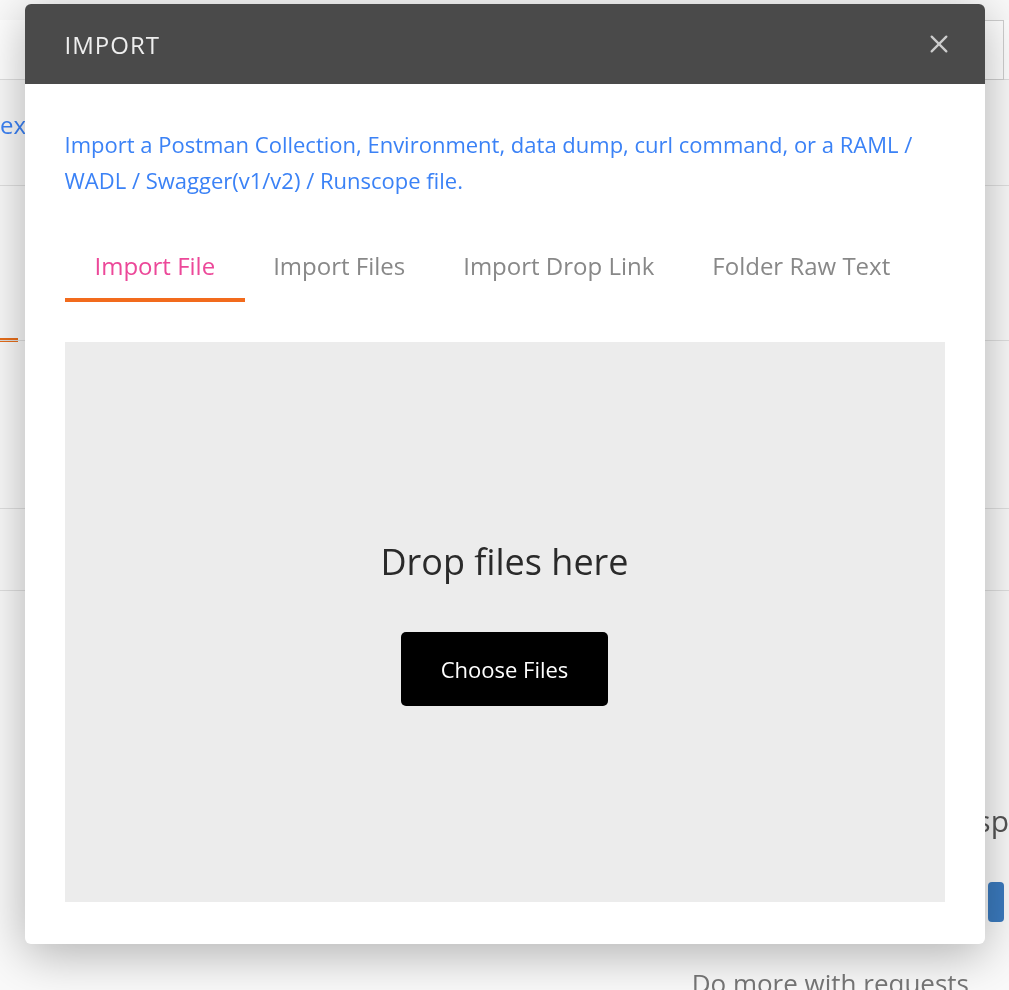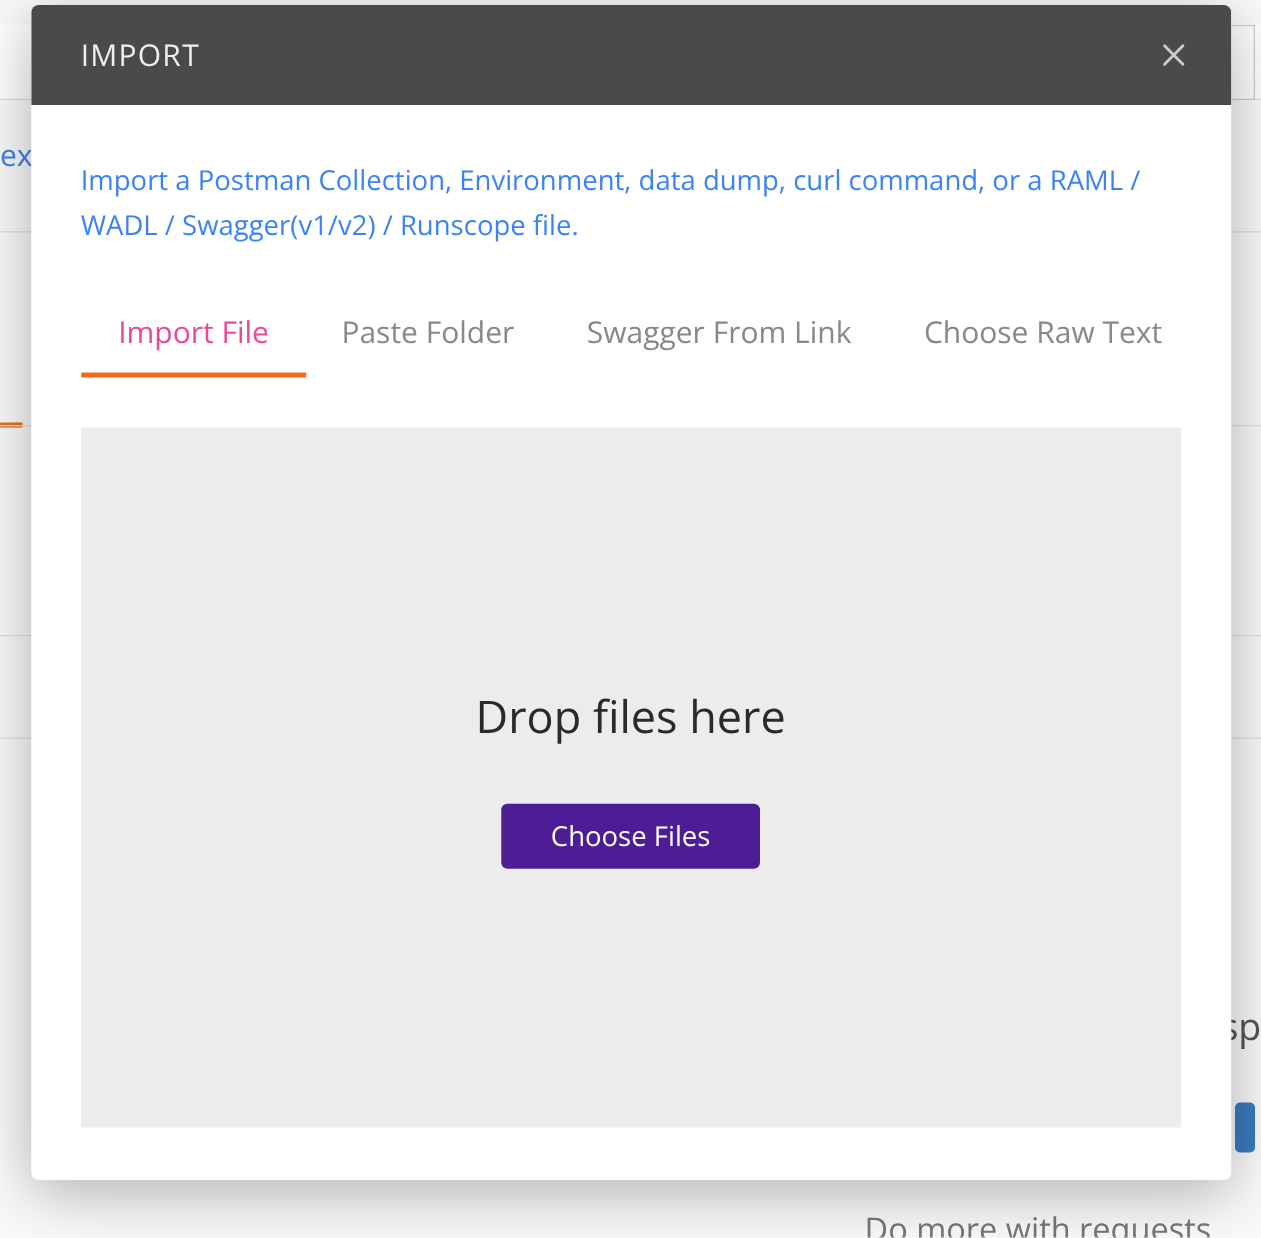--- a/index.html
+++ b/index.html
@@ -197,25 +197,25 @@
       align-items: center;
       justify-content: center;
       gap: 46px;
     }
     .drop-text {
       font-size: 36px;
       color: #2a2a2a;
       font-weight: 400;
     }
     .choose-btn {
-      background: #4c1d95;
+      background: #000000;
       color: #fff;
       border: none;
       font-size: 22px;
-      padding: 11px 40px;
+      padding: 22px 40px;
       border-radius: 5px;
       cursor: pointer;
       font-family: inherit;
     }
   </style>
 </head>
 <body>
 
 <div class="bg-layer">
   <div class="bg-topbar"></div>
@@ -240,23 +240,23 @@
           <line x1="4" y1="4" x2="20" y2="20" stroke="currentColor" stroke-width="2.5" stroke-linecap="round"></line>
           <line x1="20" y1="4" x2="4" y2="20" stroke="currentColor" stroke-width="2.5" stroke-linecap="round"></line>
         </svg>
       </div>
     </div>
     <div class="modal-body">
       <p class="desc">Import a Postman Collection, Environment, data dump, curl command, or a RAML / WADL / Swagger(v1/v2) / Runscope file.</p>
 
       <div class="tabs">
         <div class="tab active">Import File</div>
-        <div class="tab">Paste Folder</div>
-        <div class="tab">Swagger From Link</div>
-        <div class="tab">Choose Raw Text</div>
+        <div class="tab">Import Files</div>
+        <div class="tab">Import Drop Link</div>
+        <div class="tab">Folder Raw Text</div>
       </div>
 
       <div class="drop-zone">
         <div class="drop-text">Drop files here</div>
         <button class="choose-btn">Choose Files</button>
       </div>
     </div>
   </div>
 </div>
 

